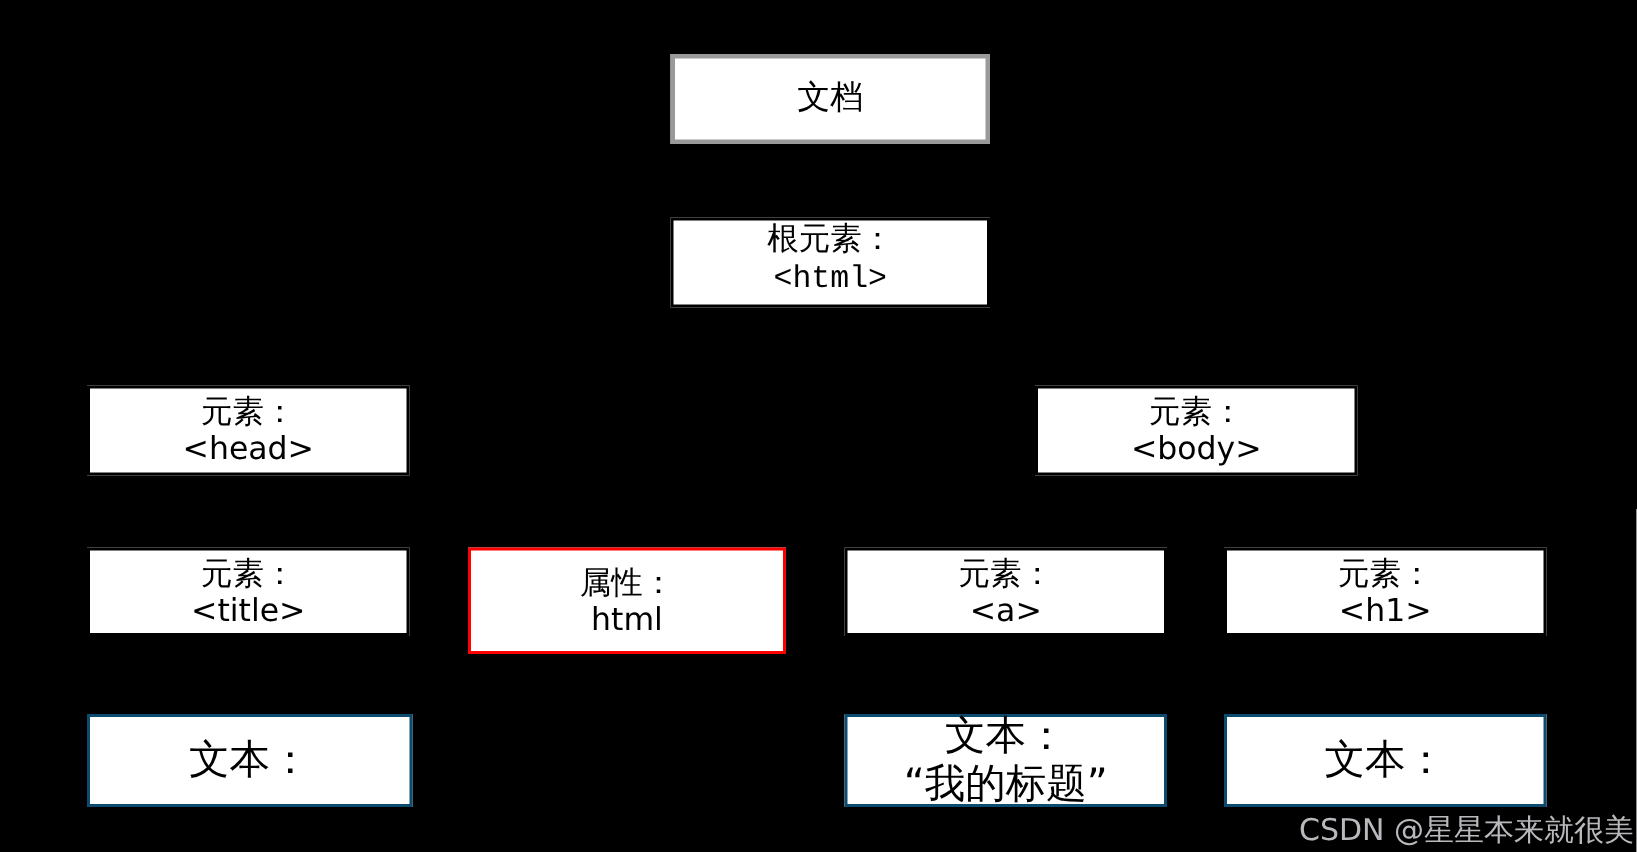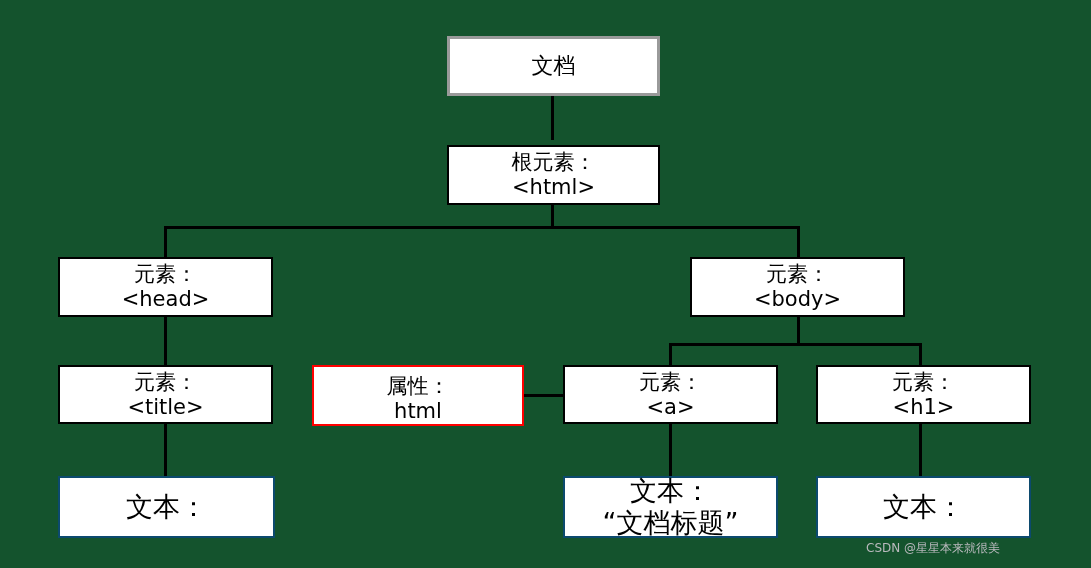--- a/index.html
+++ b/index.html
@@ -7,21 +7,21 @@
     padding: 0;
     background: #ffffff;
   }
   body {
     font-family: "DejaVu Sans", "Liberation Sans", sans-serif;
   }
   #canvas {
     position: relative;
     width: 1091px;
     height: 568px;
-    background: #14532d;
+    background: #000000;
     overflow: hidden;
   }
   .node {
     position: absolute;
     box-sizing: border-box;
     background: #ffffff;
     display: flex;
     flex-direction: column;
     align-items: center;
     justify-content: center;
@@ -53,21 +53,21 @@
   .edge {
     position: absolute;
     background: #000000;
     z-index: 1;
   }
   .edge-v { width: 3px; }
   .edge-h { height: 3px; }
   .watermark {
     position: absolute;
     color: #b9b9bd;
-    font-size: 12px;
+    font-size: 20px;
     white-space: nowrap;
     z-index: 4;
   }
 </style>
 </head>
 <body>
 
 <div id="canvas">
 
   <div class="edge edge-v" style="left:551px; top:96px; height:44px;"></div>
@@ -90,62 +90,62 @@
   <div class="edge edge-h" style="left:522px; top:394px; width:43px;"></div>
 
   <div class="edge edge-v" style="left:669px; top:423px; height:54px;"></div>
 
   <div class="edge edge-v" style="left:919px; top:423px; height:54px;"></div>
 
   <div class="node node-doc" style="left:447px; top:36px; width:213px; height:60px;">
     <span class="ln">文档</span>
   </div>
 
-  <div class="node node-black" style="left:447px; top:145px; width:213px; height:60px;">
+  <div class="node node-black" style="left:447px; top:145px; width:213px; height:60px;font-family:Liberation Mono, monospace;">
     <span class="ln">根元素：</span>
     <span class="ln">&lt;html&gt;</span>
   </div>
 
   <div class="node node-black" style="left:58px; top:257px; width:215px; height:60px;">
     <span class="ln">元素：</span>
     <span class="ln">&lt;head&gt;</span>
   </div>
 
   <div class="node node-black" style="left:690px; top:257px; width:215px; height:60px;">
     <span class="ln">元素：</span>
     <span class="ln">&lt;body&gt;</span>
   </div>
 
   <div class="node node-black" style="left:58px; top:365px; width:215px; height:59px;">
     <span class="ln">元素：</span>
     <span class="ln">&lt;title&gt;</span>
   </div>
 
-  <div class="node node-red" style="left:312px; top:365px; width:212px; height:61px;justify-content:flex-end;">
+  <div class="node node-red" style="left:312px; top:365px; width:212px; height:71px;">
     <span class="ln">属性：</span>
     <span class="ln">html</span>
   </div>
 
   <div class="node node-black" style="left:563px; top:365px; width:215px; height:59px;">
     <span class="ln">元素：</span>
     <span class="ln">&lt;a&gt;</span>
   </div>
 
   <div class="node node-black" style="left:816px; top:365px; width:215px; height:59px;">
     <span class="ln">元素：</span>
     <span class="ln">&lt;h1&gt;</span>
   </div>
 
   <div class="node node-blue" style="left:58px; top:476px; width:217px; height:62px;">
     <span class="ln">文本：</span>
   </div>
 
   <div class="node node-blue" style="left:563px; top:476px; width:215px; height:62px;">
     <span class="ln">文本：</span>
-    <span class="ln">“文档标题”</span>
+    <span class="ln">“我的标题”</span>
   </div>
 
   <div class="node node-blue" style="left:816px; top:476px; width:215px; height:62px;">
     <span class="ln">文本：</span>
   </div>
 
   <div class="watermark" style="left:866px; top:540px;">CSDN @星星本来就很美</div>
 
 </div>
 

